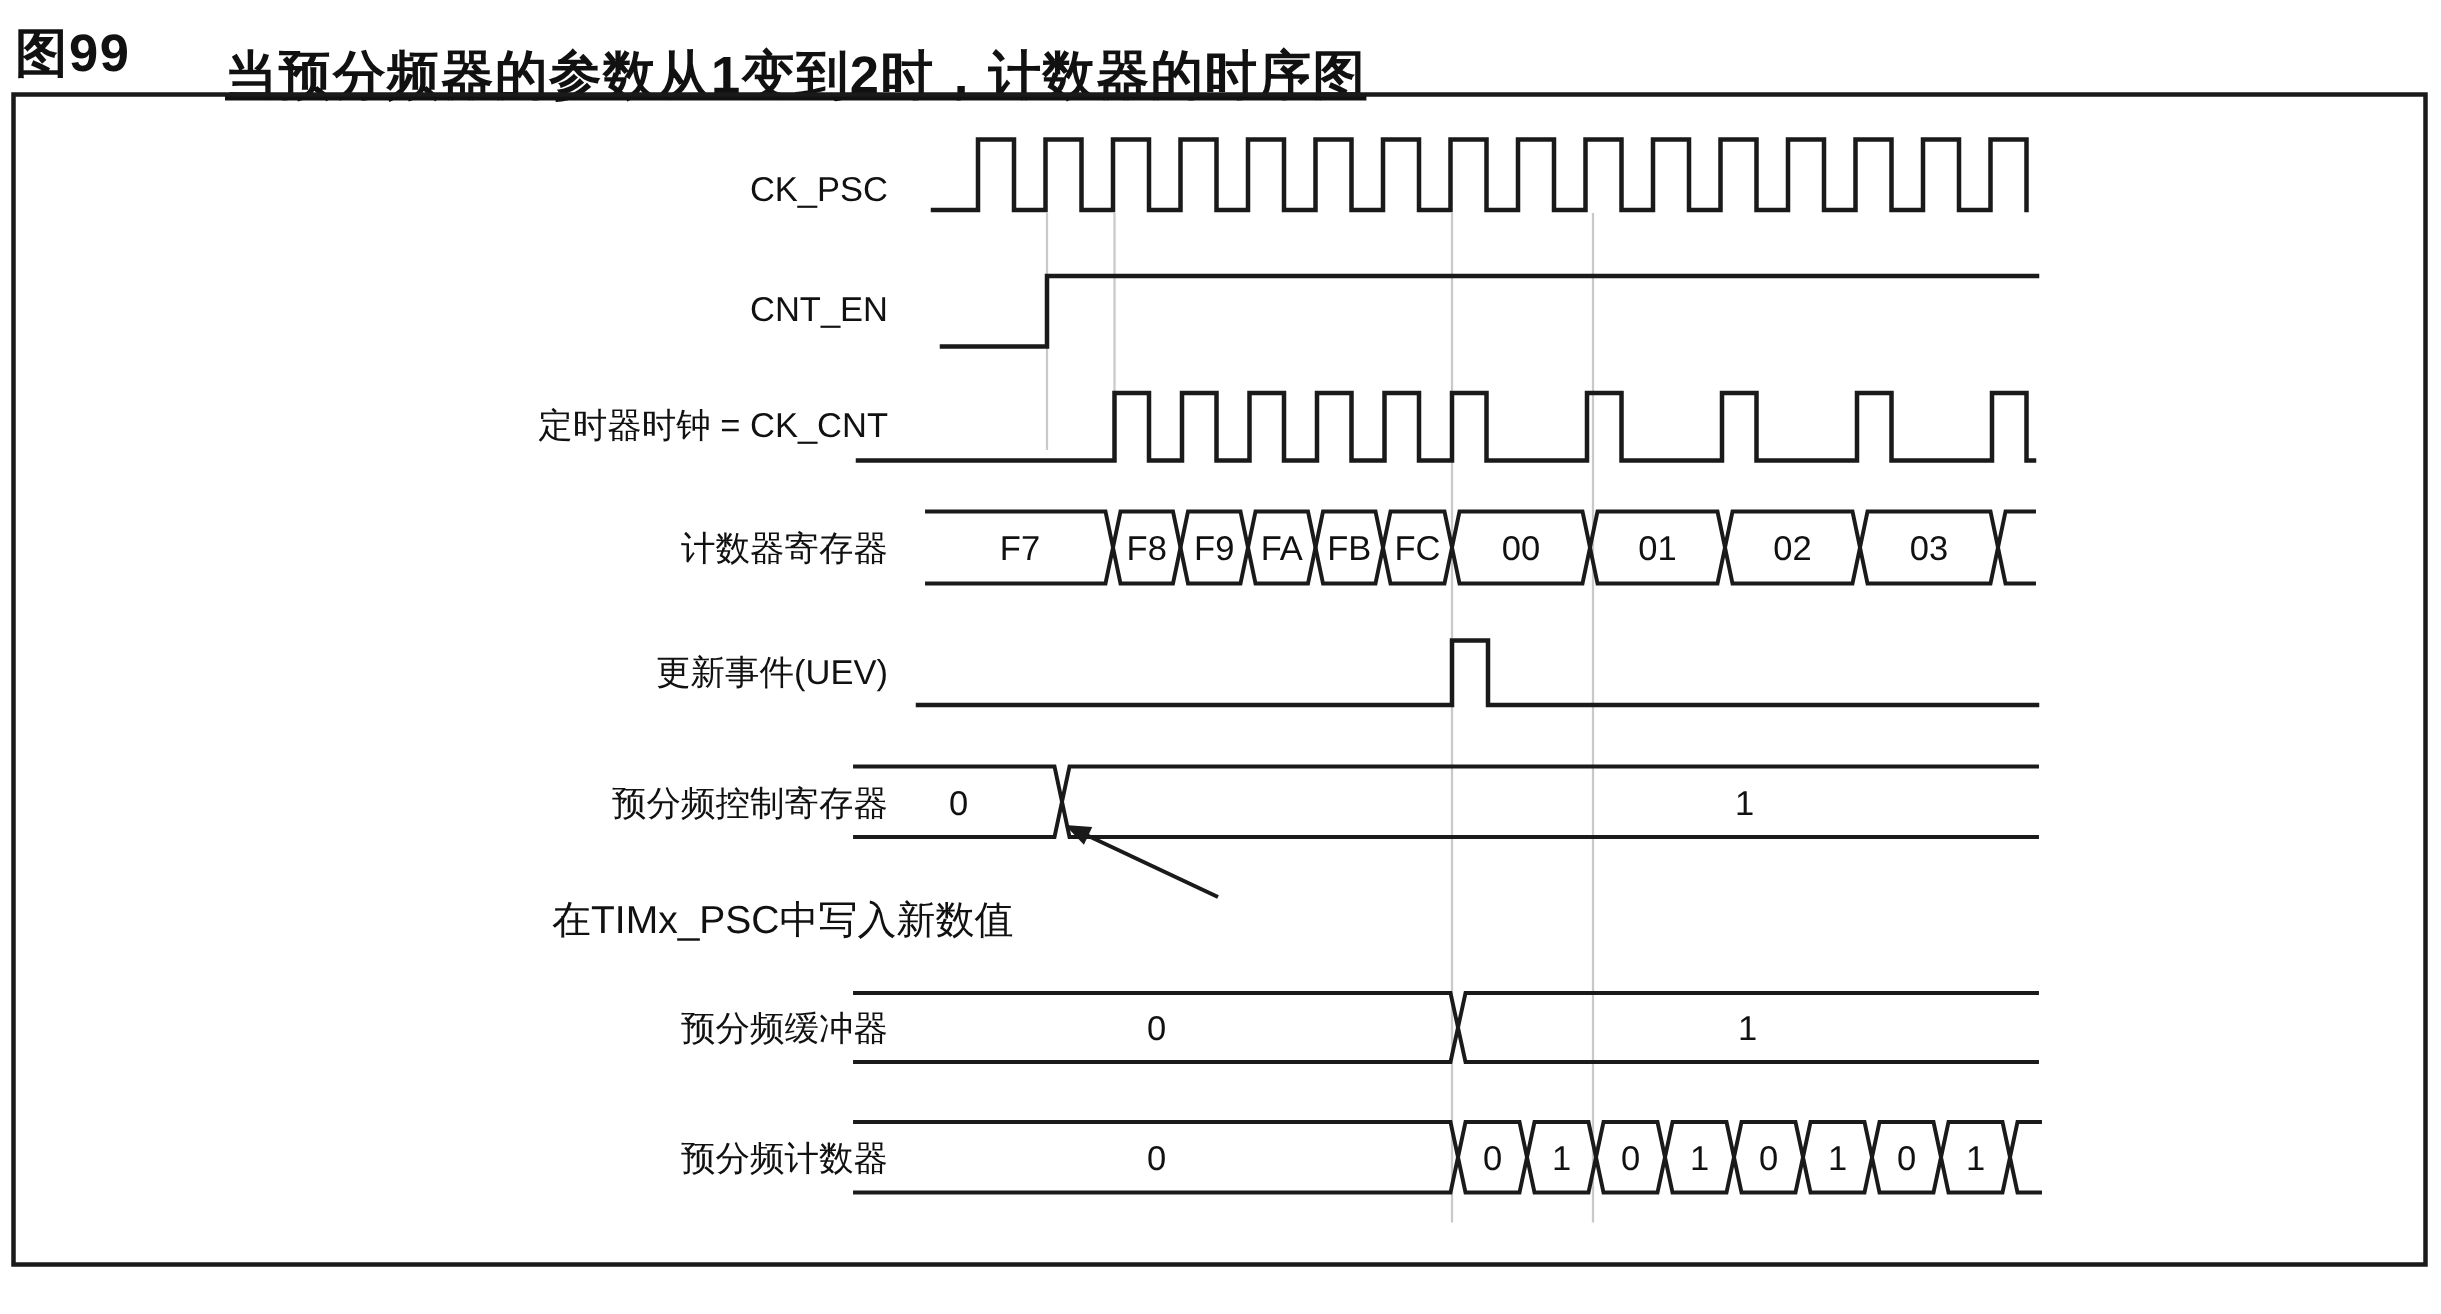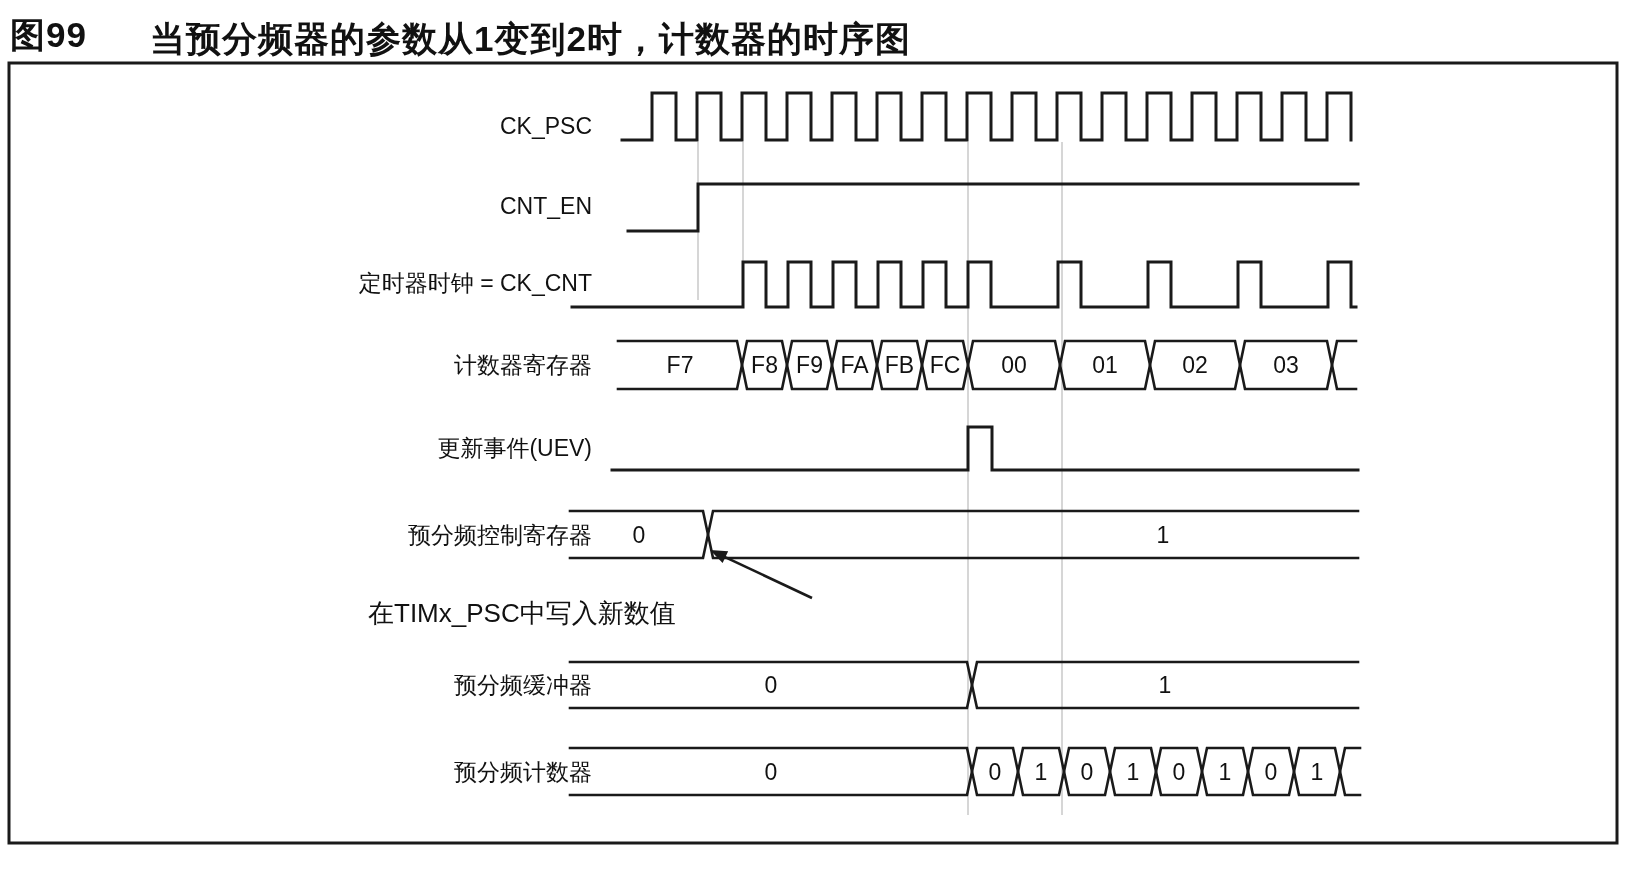--- a/index.html
+++ b/index.html
@@ -5,21 +5,21 @@
   html,body{margin:0;padding:0;background:#ffffff;}
   body{
     width:1627px;height:876px;position:relative;overflow:hidden;
     font-family:"Liberation Sans","DejaVu Sans",sans-serif;color:#111;
   }
   .title-row{
     position:absolute;left:0;top:8px;width:1627px;height:40px;
     font-size:35px;font-weight:600;letter-spacing:1px;
   }
   .fig-label{position:absolute;left:10px;top:4px;}
-  .fig-title{position:absolute;left:150px;top:8px;}
+  .fig-title{position:absolute;left:150px;top:19px;text-decoration:underline;}
   #diagram{position:absolute;left:0;top:0;width:1288px;height:876px;}
   svg text{font-family:"Liberation Sans","DejaVu Sans",sans-serif;fill:#111;}
 </style>
 </head>
 <body>
 
 <div class="title-row">
   <span class="fig-label">图99</span>
   <span class="fig-title">当预分频器的参数从1变到2时，计数器的时序图</span>
 </div>

